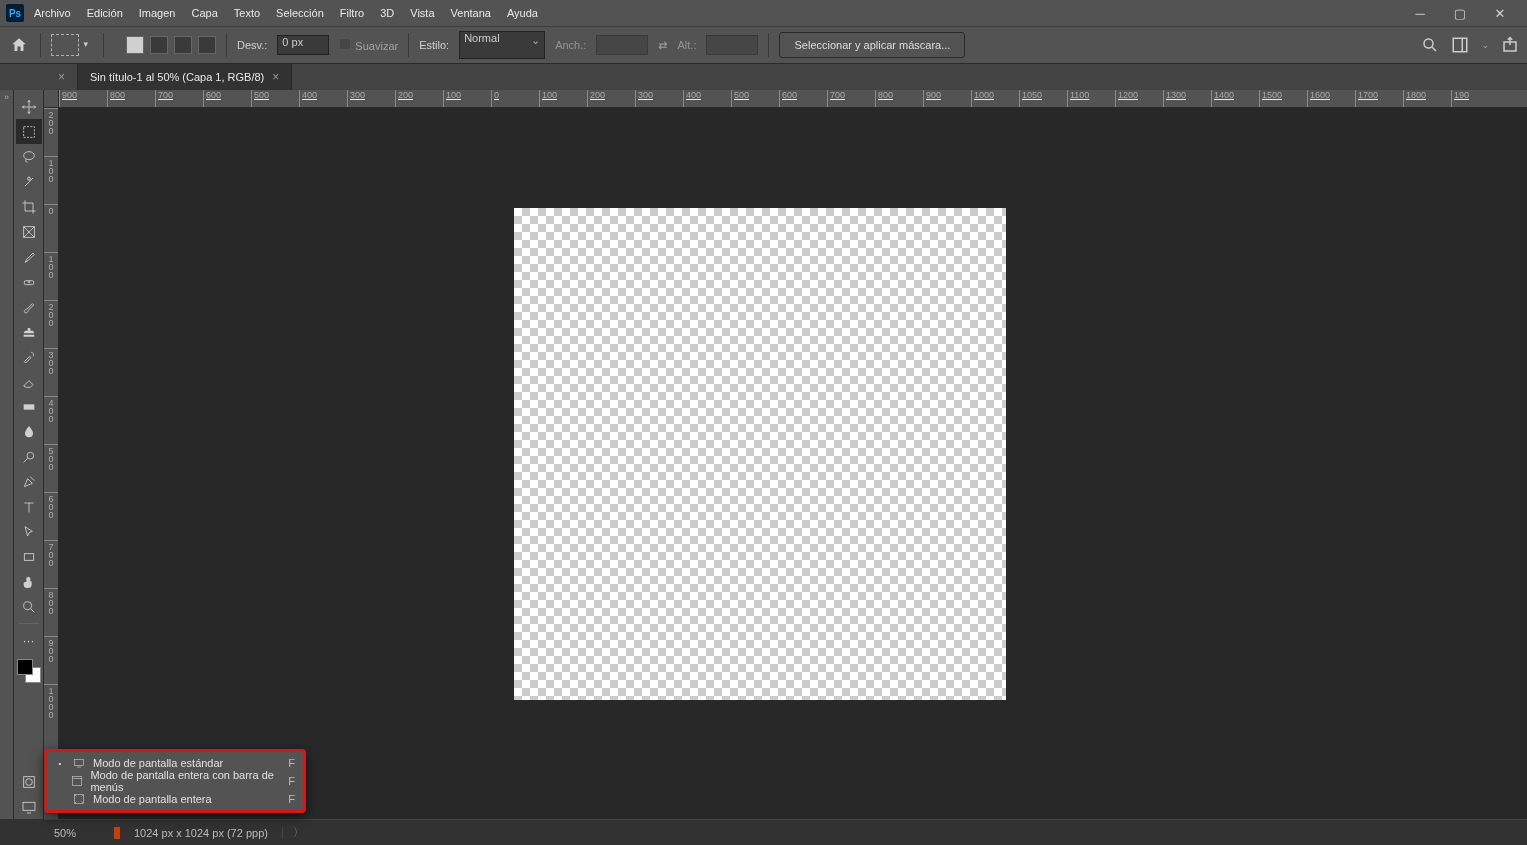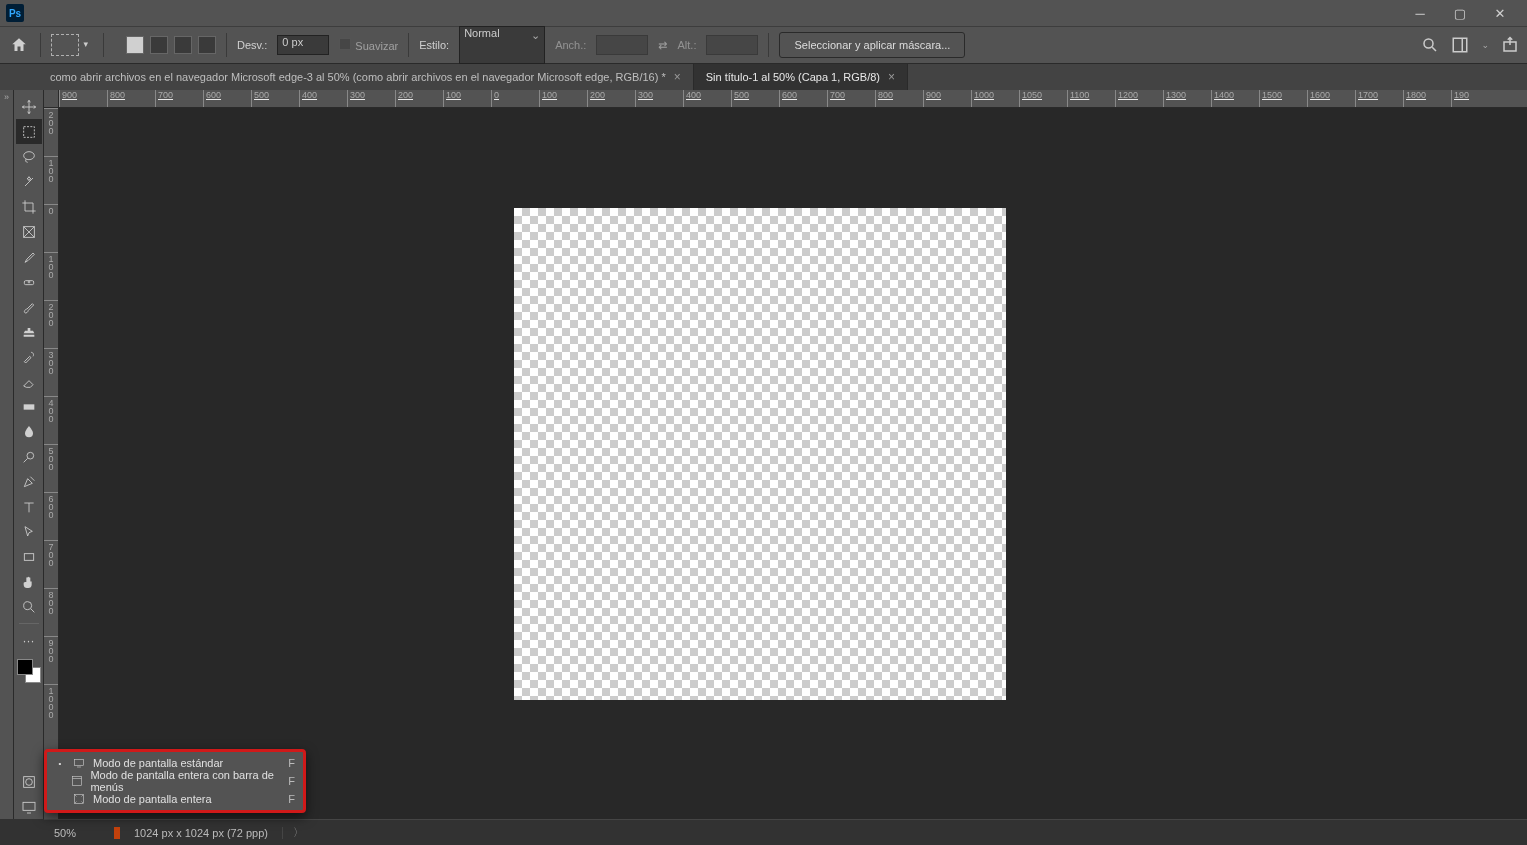--- a/index.html
+++ b/index.html
@@ -50,21 +50,21 @@
 .home-icon { width: 22px; height: 22px; display:flex;align-items:center;justify-content:center;color:#d0d0d0; }
 .opt-sep { width:1px; height:24px; background:#3a3a3a; }
 .marquee-btn { width:28px;height:22px;border:1px dashed #b0b0b0; position:relative;}
 .marquee-btn:after{content:"▾";position:absolute;right:-10px;top:4px;font-size:9px;color:#ccc;}
 .mode-icons { display:flex; gap:6px; margin-left:12px;}
 .mode-icons .mi { width:18px;height:18px; background:#3a3a3a; border:1px solid #666;}
 .mode-icons .mi.full{background:#d0d0d0;}
 .opt-label { color:#d0d0d0; font-size:11px;}
 .opt-input { width:52px; height:20px; background:#3a3a3a; border:1px solid #222; color:#ccc; padding:0 4px; font-size:11px;}
 .opt-check { width:12px;height:12px;border:1px solid #555;background:#3a3a3a;display:inline-block;margin-right:4px;}
-.opt-select { width:86px; height:38px; background:#3a3a3a; border:1px solid #222; color:#ccc; font-size:11px; padding:0 4px; position:relative;}
+.opt-select { width:86px; height:28px; background:#3a3a3a; border:1px solid #222; color:#ccc; font-size:11px; padding:0 4px; position:relative;}
 .opt-select:after{content:"⌄";position:absolute;right:4px;top:2px;color:#aaa;}
 .disabled { opacity:0.5 }
 .mask-btn { height:26px; padding:0 14px; background:#535353; border:1px solid #2a2a2a; border-radius:3px; color:#ddd; font-size:11px;}
 .right-icons { margin-left:auto; display:flex; gap:12px; color:#ccc; align-items:center;}
 .right-icons .ri { width:18px; height:18px; display:flex;align-items:center;justify-content:center;}
 
 .tabstrip {
   height: 26px;
   background: #434343;
   display: flex;
@@ -179,20 +179,33 @@
 .fly-dot { width:10px; text-align:center; font-size:8px;}
 .fly-icon { width:16px; height:14px; margin:0 6px; display:flex;align-items:center;justify-content:center;}
 .fly-icon svg { width:14px; height:12px; stroke:#d0d0d0; fill:none; stroke-width:1.2;}
 .fly-shortcut { margin-left:auto; color:#bbb;}
 </style>
 </head>
 <body>
 
 <div class="menubar">
   <div class="ps-logo">Ps</div>
+  <div id="menu-items" style="display:flex;">
+      <div class="menu-item">Archivo</div>
+      <div class="menu-item">Edición</div>
+      <div class="menu-item">Imagen</div>
+      <div class="menu-item">Capa</div>
+      <div class="menu-item">Texto</div>
+      <div class="menu-item">Selección</div>
+      <div class="menu-item">Filtro</div>
+      <div class="menu-item">3D</div>
+      <div class="menu-item">Vista</div>
+      <div class="menu-item">Ventana</div>
+      <div class="menu-item">Ayuda</div>
+    </div>
   <div class="window-controls">
     <span>─</span>
     <span>▢</span>
     <span>✕</span>
   </div>
 </div>
 
 <div class="options-bar">
   <div class="home-icon">
     <svg viewBox="0 0 24 24" width="18" height="18">
@@ -241,21 +254,20 @@
           <rect x="4" y="8" width="16" height="12" fill="none" stroke="#ccc" stroke-width="2"></rect>
           <path d="M12 12V2m-3 3l3-3 3 3" fill="none" stroke="#ccc" stroke-width="2"></path>
         </svg>
       </div>
   </div>
 </div>
 
 <div class="tabstrip">
   <div id="tabs" style="display: flex;">
       <div class="doc-tab">
-        <span>como abrir archivos en el navegador Microsoft edge-3 al 50% (como abrir archivos en el navegador Microsoft edge, RGB/16) *</span>
         <span class="close">×</span>
       </div>
       <div class="doc-tab active">
         <span>Sin título-1 al 50% (Capa 1, RGB/8)</span>
         <span class="close">×</span>
       </div>
     </div>
 </div>
 
 <div class="main-area">

